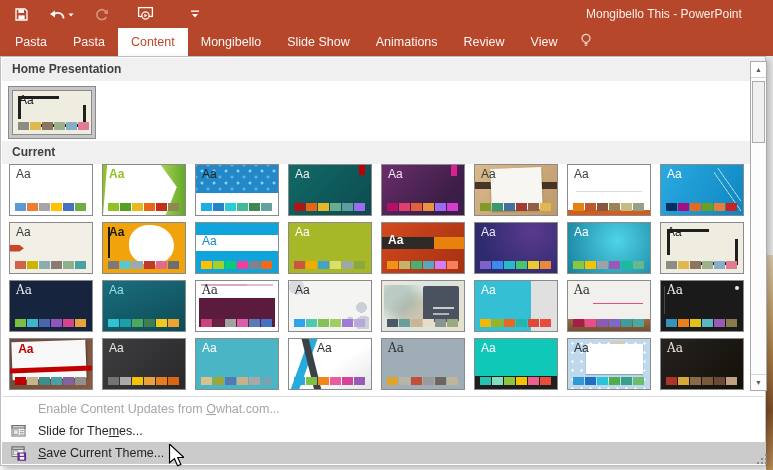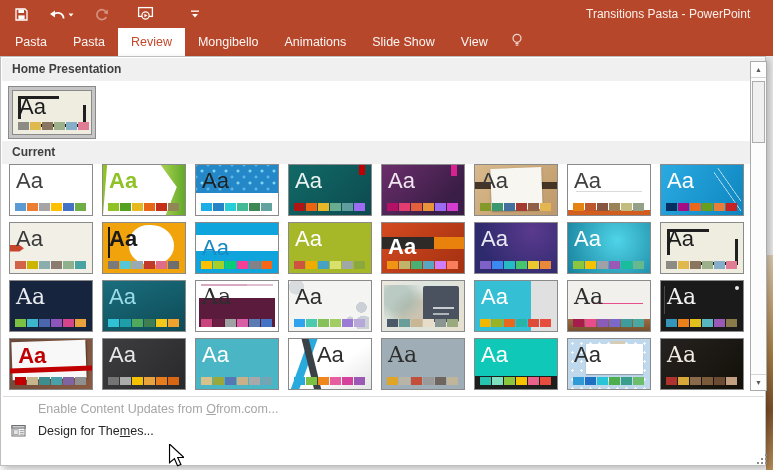--- a/index.html
+++ b/index.html
@@ -38,21 +38,21 @@
   .current-wrap { position:absolute; left:7px; top:29px; width:88px; height:53px;
                   background:#C6C6C6; border:1px solid #8A8A8A; padding:3px; }
   .current-wrap .tile { width:80px; height:45px; }
   .current-wrap .aa { font-size:15px; }
 
   .grid { position:absolute; left:8px; top:107px; display:grid;
           grid-template-columns:repeat(8,84px); grid-auto-rows:52px; column-gap:9px; row-gap:6px; }
 
   .tile { position:relative; width:84px; height:52px; border:1px solid #8A8A8A;
           background:#fff; overflow:hidden; cursor:default; }
-  .tile .aa { position:absolute; left:6px; top:2px; font-size:22px; line-height:1.25;
+  .tile .aa { position:absolute; left:6px; top:2px; font-size:12px; line-height:1.25;
               color:#333; z-index:3; }
   .tile .sw { position:absolute; left:5px; bottom:4px; display:flex; gap:1px; z-index:3; }
   .tile .sw i { display:block; width:11px; height:8px; }
   .deco { position:absolute; z-index:1; }
 
   
   .scrollbar { position:absolute; left:749px; top:4px; width:17px; height:330px;
                background:#FCFCFC; border:1px solid #ABABAB; }
   .sb-btn { position:absolute; left:0; width:15px; height:16px; background:#FDFDFD;
             display:flex; align-items:center; justify-content:center; font-size:7px; color:#5A5A5A; }
@@ -108,31 +108,32 @@
           <path d="M7.4 7.7 L10.4 9.5 L7.4 11.3 Z" fill="#fff"></path>
         </svg>
     </span>
     <span class="qbtn" style="margin-left:14px">
       <svg width="10" height="10" viewBox="0 0 10 10">
           <rect x="1" y="1.5" width="8" height="1.3" fill="#fff"></rect>
           <path d="M2 5 L8 5 L5 8.4 Z" fill="#fff"></path>
         </svg>
     </span>
   </div>
-  <span class="win-title">Transitions Pasta - PowerPoint</span>
+  <span class="win-title">Mongibello This - PowerPoint</span>
 </div>
 
 <div class="tabs">
 
   <span class="tab">Pasta</span>
     <span class="tab">Pasta</span>
-    <span class="tab active">Review</span>
+    <span class="tab active">Content</span>
     <span class="tab">Mongibello</span>
+    <span class="tab">Slide Show</span>
     <span class="tab">Animations</span>
-    <span class="tab">Slide Show</span>
+    <span class="tab">Review</span>
     <span class="tab">View</span>
   <div class="tellme">
     <span>
       <svg width="12" height="15" viewBox="0 0 12 15">
           <circle cx="6" cy="5.3" r="4" fill="none" stroke="rgba(255,255,255,.78)" stroke-width="1.2"></circle>
           <path d="M4.4 10.6 h3.2 M4.7 12.3 h2.6" stroke="rgba(255,255,255,.78)" stroke-width="1.1"></path>
         </svg>
     </span>
   </div>
 </div>
@@ -558,35 +559,48 @@
 
   <div class="scrollbar">
     <div class="sb-btn sb-up">▲</div>
     <div class="sb-thumb"></div>
     <div class="sb-btn sb-down">▼</div>
   </div>
 
   <div class="menu-sep"></div>
 
   <div class="menu-row mi-enable">
-    <span class="menu-label"><span>Enable Content Updates from </span><span class="u">O</span><span>from.com...</span></span>
+    <span class="menu-label"><span>Enable Content Updates from </span><span class="u">O</span><span>what.com...</span></span>
   </div>
 
   <div class="menu-row mi-browse">
     <span class="menu-icon">
       <svg width="16" height="14" viewBox="0 0 16 14">
           <rect x="1" y="1.5" width="13" height="10.5" fill="#FAFAFA" stroke="#707070"></rect>
           <rect x="1" y="1.5" width="13" height="2.6" fill="#C9CDD4" stroke="#707070"></rect>
           <rect x="2.6" y="5.8" width="4.6" height="4.6" fill="#E3E6EA" stroke="#8A8A8A" stroke-width=".7"></rect>
           <path d="M8.8 6.6 h4 M8.8 8.4 h4 M8.8 10.2 h4" stroke="#8A8A8A" stroke-width=".8"></path>
         </svg>
     </span>
-    <span class="menu-label"><span>Design for The</span><span class="u">m</span><span>es...</span></span>
+    <span class="menu-label"><span>Slide for The</span><span class="u">m</span><span>es...</span></span>
   </div>
 
+  <div class="menu-row mi-save">
+    <span class="menu-icon">
+      <svg width="16" height="15" viewBox="0 0 16 15">
+          <rect x="1" y="1" width="12" height="9.5" fill="#FAFAFA" stroke="#707070"></rect>
+          <rect x="1" y="1" width="12" height="2.4" fill="#C9CDD4" stroke="#707070"></rect>
+          <rect x="2.6" y="4.8" width="4.2" height="4" fill="#E3E6EA" stroke="#8A8A8A" stroke-width=".7"></rect>
+          <rect x="7" y="7" width="7.6" height="7.2" fill="#7030A0" stroke="#5A2680"></rect>
+          <rect x="8.8" y="7.6" width="4" height="2.2" fill="#fff"></rect>
+          <rect x="8.8" y="11" width="4.4" height="2.6" fill="#fff"></rect>
+        </svg>
+    </span>
+    <span class="menu-label"><span></span><span class="u">S</span><span>ave Current Theme...</span></span>
+  </div>
 </div>
 
 <svg class="resize-grip" viewBox="0 0 12 12">
   <g fill="#8A8A8A">
       <rect x="9" y="1" width="2" height="2"></rect>
       <rect x="9" y="5" width="2" height="2"></rect>
       <rect x="5" y="5" width="2" height="2"></rect>
       <rect x="9" y="9" width="2" height="2"></rect>
       <rect x="5" y="9" width="2" height="2"></rect>
       <rect x="1" y="9" width="2" height="2"></rect>

